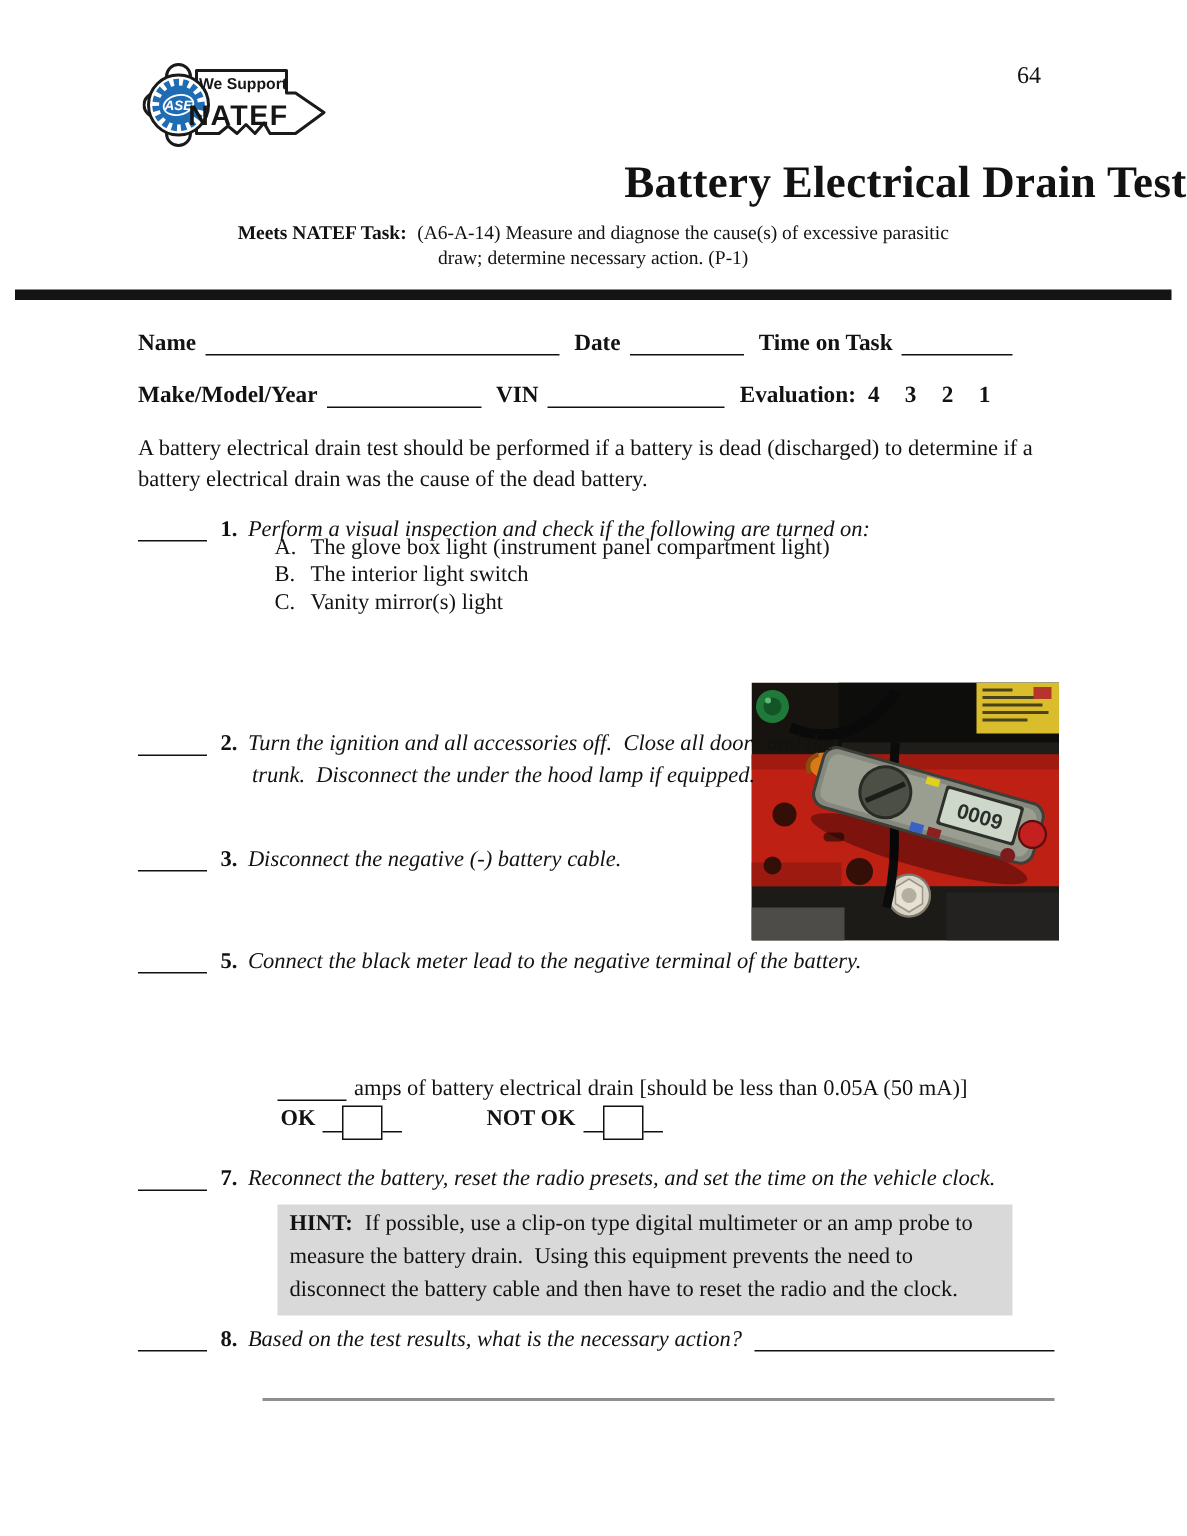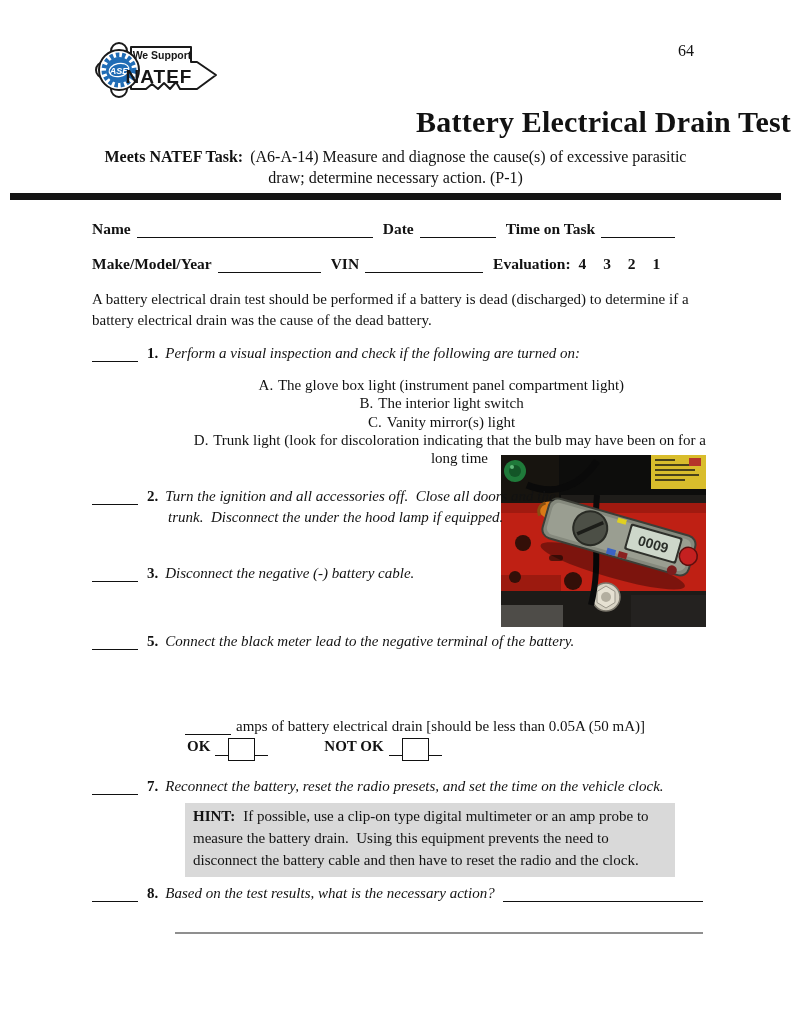--- a/index.html
+++ b/index.html
@@ -2,21 +2,21 @@
 <html><head>
 <meta charset="utf-8">
 <style>
   html,body{margin:0;padding:0;background:#fff;}
   .page{position:relative;width:791px;height:1024px;background:#ffffff;overflow:hidden;
         font-family:"Liberation Serif",serif;color:#121212;font-size:15px;line-height:1.4;}
   .abs{position:absolute;}
   b,.b{font-weight:bold;}
   .page-number{font-size:16px;}
   .title{left:0;right:0;text-align:right;font-size:30px;font-weight:bold;line-height:1.05;letter-spacing:.2px;}
-  .task{left:0;right:0;text-align:center;font-size:16px;line-height:1.32;}
+  .task{left:0;right:0;text-align:center;font-size:13px;line-height:1.32;}
   .task .lbl{font-weight:bold;margin-right:7px;}
   .rule{left:10px;width:771px;height:7px;background:#141414;}
   .inforow{white-space:nowrap;font-size:15.5px;}
   .inforow b{font-weight:bold;}
   .ul{display:inline-block;height:3px;border-bottom:1.7px solid #111;vertical-align:-4px;margin:0 10px 0 6px;}
   .eval{font-weight:bold;word-spacing:13px;margin-left:8px;}
   .intro{width:620px;white-space:pre-wrap;}
   .step{text-indent:-76px;padding-left:76px;}
   .step .txt{white-space:pre-wrap;font-style:italic;}
   .blank{display:inline-block;width:46px;height:3px;border-bottom:1.7px solid #111;vertical-align:-4px;}
@@ -75,25 +75,24 @@
   <div class="abs inforow" style="left:92px;top:253px;">
     <b>Make/Model/Year</b><span class="ul" style="width:103px;"></span><b>VIN</b><span class="ul" style="width:118px;"></span><b>Evaluation:</b><span class="eval">4 3 2 1</span>
   </div>
 
   <div class="abs intro" style="left:92px;top:289px;">A battery electrical drain test should be performed if a battery is dead (discharged) to determine if a battery electrical drain was the cause of the dead battery.</div>
 
   <div class="abs step" style="left:92px;top:343px;width:615px;">
     <span class="blank"></span><span class="num">1.</span><span class="txt">Perform a visual inspection and check if the following are turned on:</span>
   </div>
 
-  <div class="abs" style="left:183px;top:376px;width:512px;text-align:center;">
+  <div class="abs" style="left:183px;top:356px;width:512px;">
     <div class="subrow"><span class="sublet">A.</span><span class="subtxt">The glove box light (instrument panel compartment light)</span></div>
     <div class="subrow"><span class="sublet">B.</span><span class="subtxt">The interior light switch</span></div>
     <div class="subrow"><span class="sublet">C.</span><span class="subtxt">Vanity mirror(s) light</span></div>
-    <div class="subrow" style="width:505px;"><span class="sublet">D.</span><span class="subtxt">Trunk light (look for discoloration indicating that the bulb may have been on for a long time</span></div>
   </div>
 
   <div class="abs photo" style="left:501px;top:455px;">
     <svg width="205" height="172" viewBox="0 0 205 172">
       <rect x="0" y="0" width="205" height="172" fill="#17140f"></rect>
 
       <rect x="58" y="0" width="147" height="62" fill="#0d0d0c"></rect>
       <rect x="60" y="40" width="145" height="10" fill="#1f1d1a"></rect>
 
       <g>

